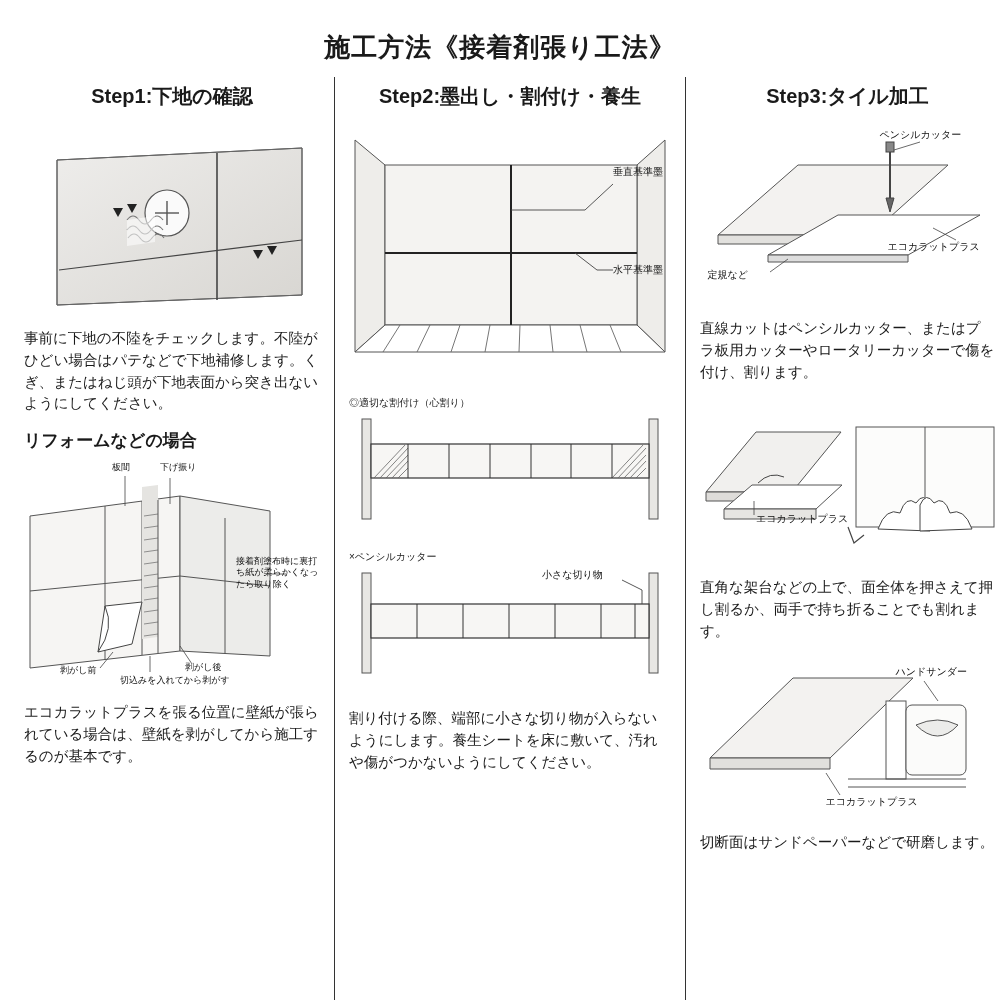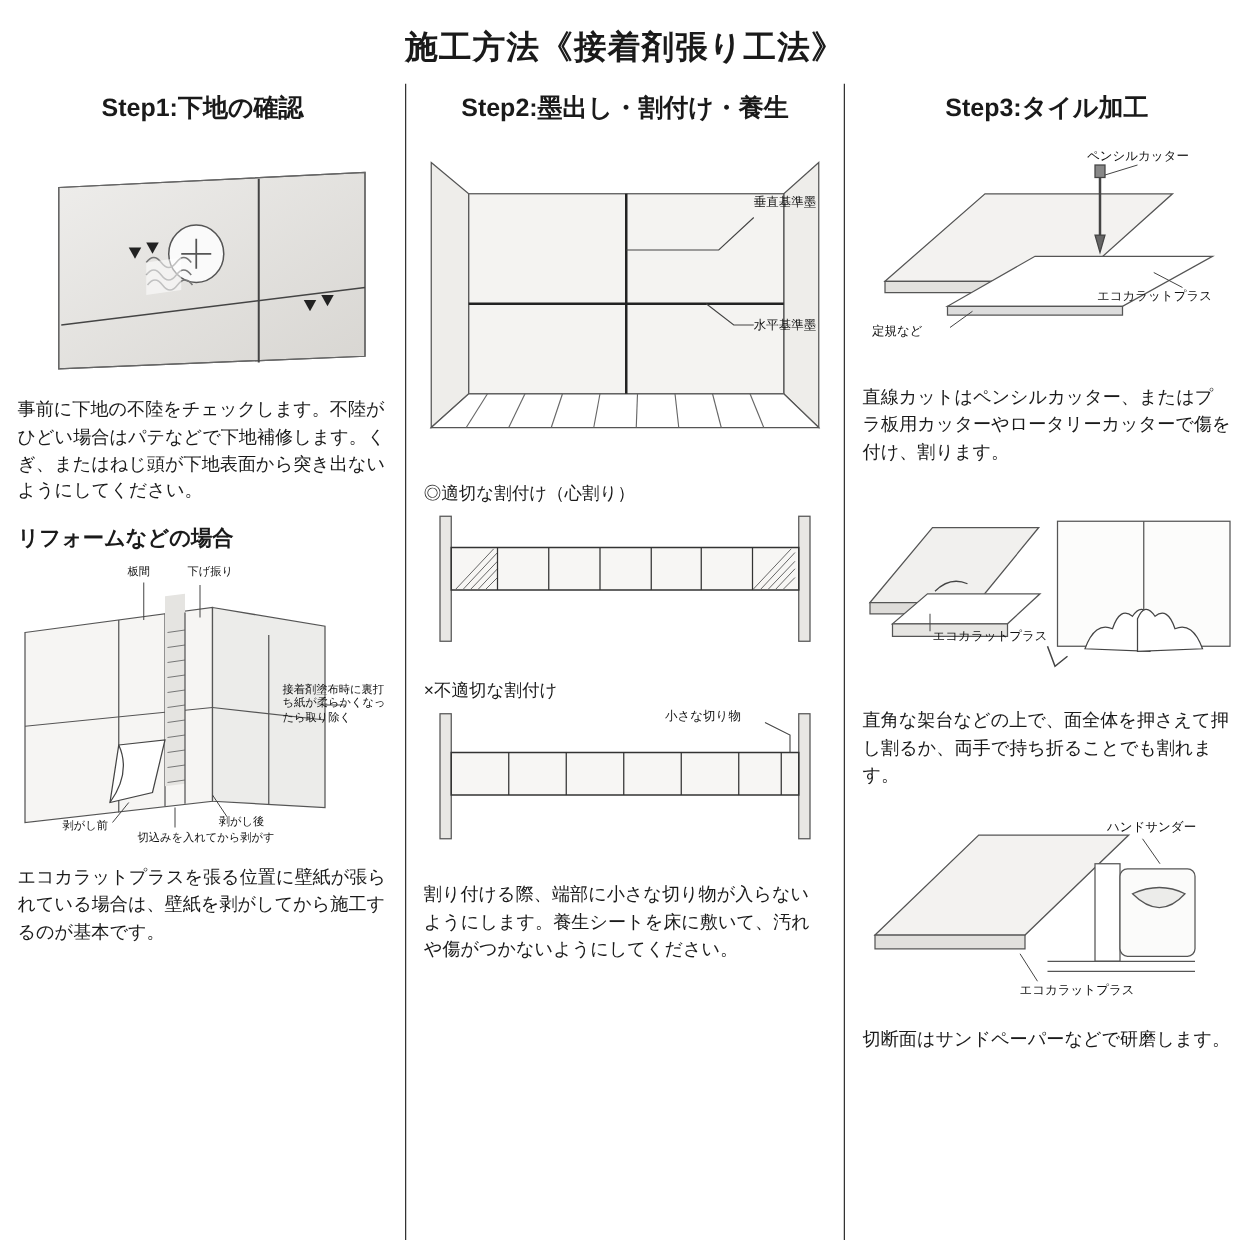--- a/index.html
+++ b/index.html
@@ -13,21 +13,21 @@
     font-family: "Liberation Sans", sans-serif;
     color: #1a1a1a;
     position: relative;
     overflow: hidden;
   }
   .page {
     width: 1000px;
     height: 1000px;
     position: relative;
     box-sizing: border-box;
-    padding: 0;
+    padding: 10px;
   }
   .main-title {
     text-align: center;
     font-size: 26px;
     font-weight: bold;
     letter-spacing: 1px;
     padding-top: 20px;
     padding-bottom: 12px;
   }
   .columns {
@@ -72,21 +72,21 @@
     white-space: nowrap;
     color: #111;
   }
   .lbl-s {
     position: absolute;
     font-size: 9px;
     white-space: nowrap;
     color: #111;
   }
   .sub-head {
-    font-size: 14px;
+    font-size: 10px;
     margin: 6px 4px 4px 4px;
   }
   svg { display: block; }
 </style>
 </head>
 <body>
 
 <div class="page">
 
   <div class="main-title">施工方法《接着剤張り工法》</div>
@@ -241,21 +241,21 @@
             <line x1="58" y1="30" x2="58" y2="64"></line>
             <line x1="99" y1="30" x2="99" y2="64"></line>
             <line x1="140" y1="30" x2="140" y2="64"></line>
             <line x1="181" y1="30" x2="181" y2="64"></line>
             <line x1="221" y1="30" x2="221" y2="64"></line>
             <line x1="262" y1="30" x2="262" y2="64"></line>
           </g>
         </svg>
       </div>
 
-      <div class="sub-head" style="margin-top:26px;">×不適切な割付け</div>
+      <div class="sub-head" style="margin-top:26px;">×ペンシルカッター</div>
       <div class="fig" style="width:320px;height:110px;">
         <svg width="320" height="110" viewBox="0 0 320 110">
           <rect x="12" y="5" width="9" height="100" fill="#e8e7e4" stroke="#555" stroke-width="1"></rect>
           <rect x="299" y="5" width="9" height="100" fill="#e8e7e4" stroke="#555" stroke-width="1"></rect>
           <rect x="21" y="36" width="278" height="34" fill="#f7f6f4" stroke="#333" stroke-width="1.2"></rect>
           <g stroke="#333" stroke-width="1">
             <line x1="67" y1="36" x2="67" y2="70"></line>
             <line x1="113" y1="36" x2="113" y2="70"></line>
             <line x1="159" y1="36" x2="159" y2="70"></line>
             <line x1="205" y1="36" x2="205" y2="70"></line>

